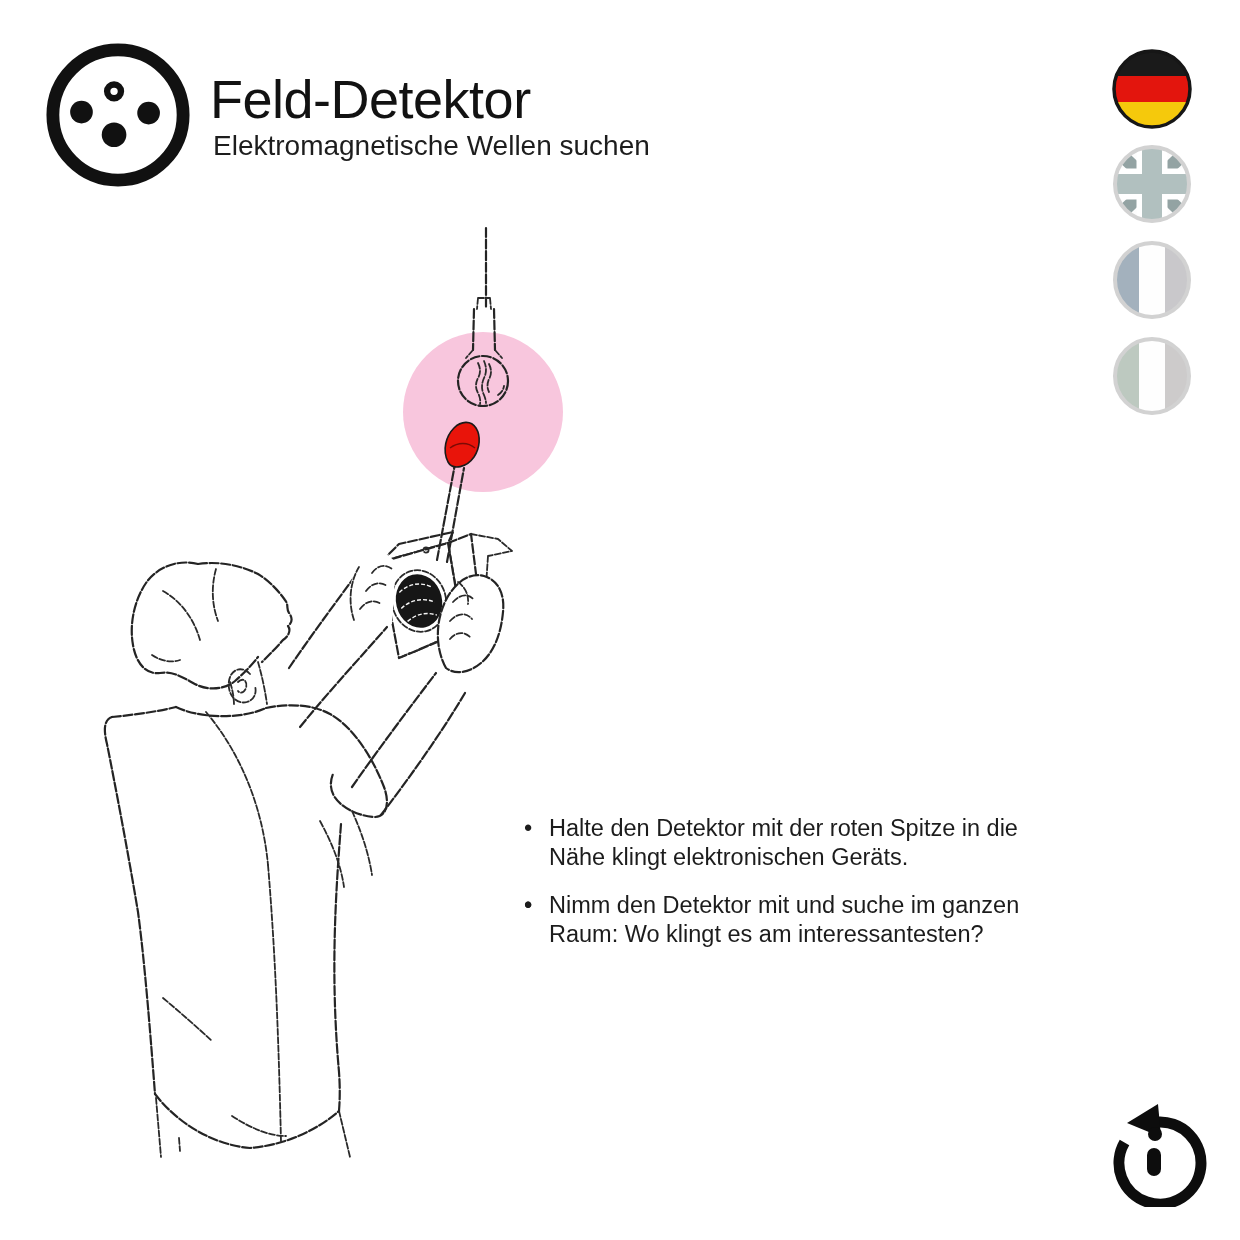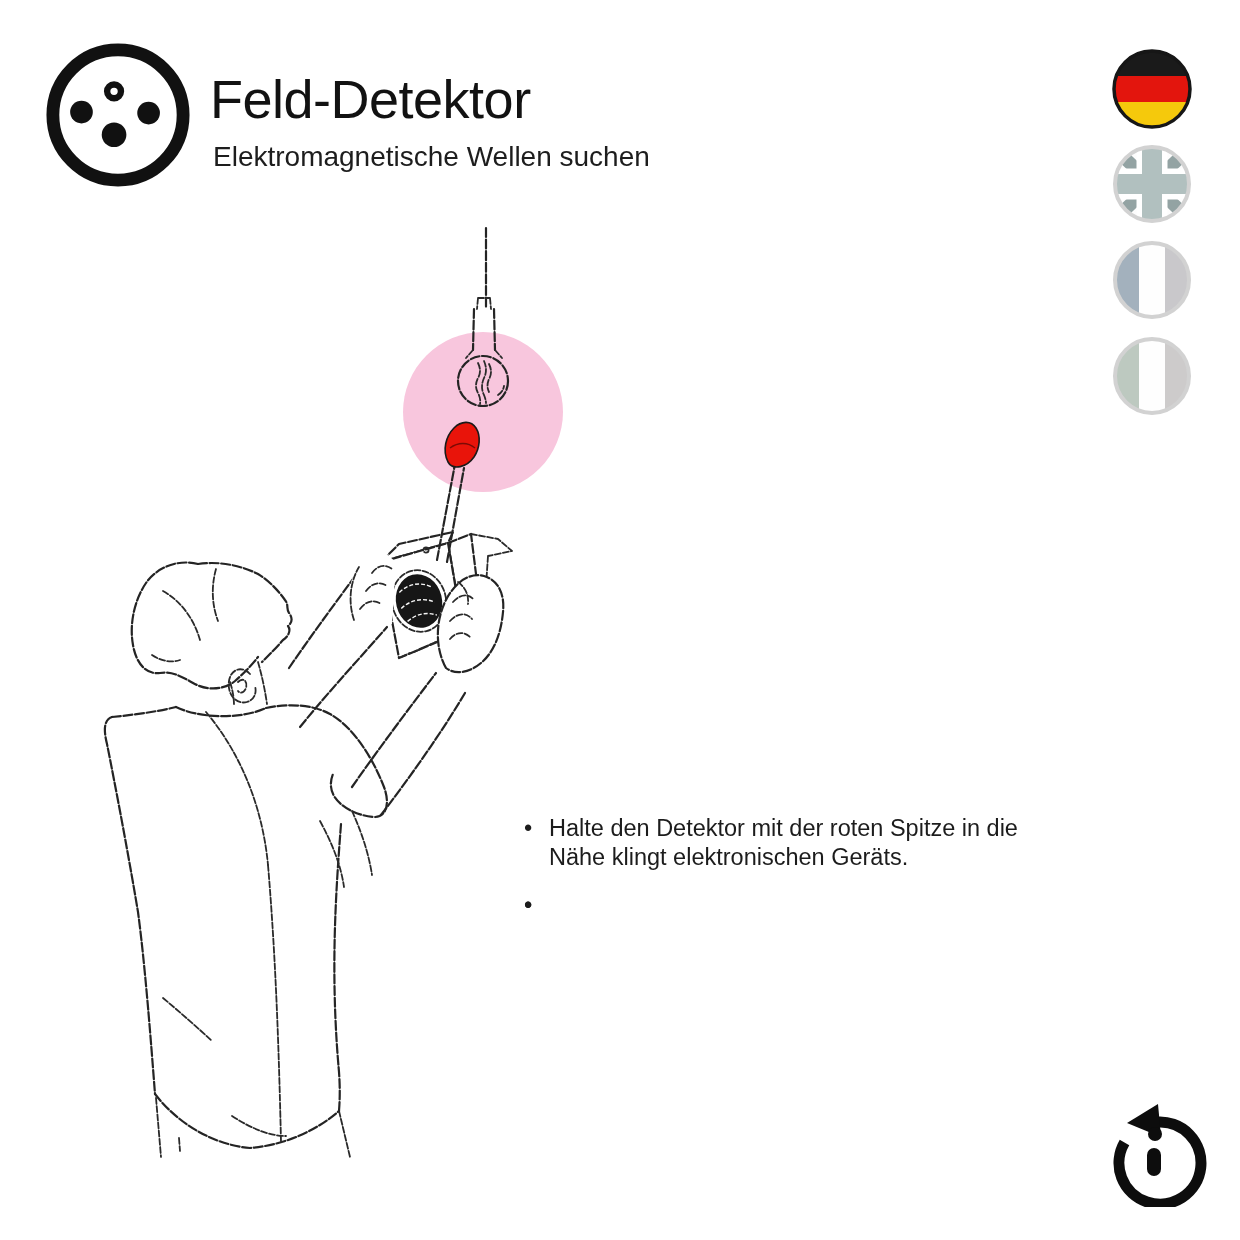--- a/index.html
+++ b/index.html
@@ -5,21 +5,21 @@
   html,body{margin:0;padding:0;}
   body{
     width:1240px;height:1240px;position:relative;background:#ffffff;
     font-family:"Liberation Sans","DejaVu Sans",sans-serif;color:#1b1b1b;
     overflow:hidden;
   }
   .abs{position:absolute;}
   
   .logo{left:44px;top:42px;width:148px;height:148px;}
   .title{left:210px;top:72px;font-size:54px;font-weight:400;line-height:1;letter-spacing:-0.5px;color:#121212;margin:0;}
-  .subtitle{left:213px;top:143px;font-size:28px;line-height:1;color:#1d1d1d;margin:0;}
+  .subtitle{left:213px;top:132px;font-size:28px;line-height:1;color:#1d1d1d;margin:0;}
   
   .flag{width:80px;height:80px;border-radius:50%;cursor:pointer;}
   .flag svg{display:block;width:80px;height:80px;}
   .flag-de{left:1112px;top:49px;}
   .flag-en{left:1112px;top:144px;}
   .flag-fr{left:1112px;top:240px;}
   .flag-it{left:1112px;top:336px;}
   
   .illustration{left:0;top:210px;width:620px;height:990px;pointer-events:none;}
   .sk{fill:none;stroke:#242424;stroke-width:2.2;stroke-linecap:round;stroke-linejoin:round;stroke-dasharray:9 2.6;}
@@ -201,20 +201,21 @@
 <ul class="abs instructions">
   <li>
     <span class="bullet">•</span>
     <span>Halte den Detektor mit der roten Spitze in die Nähe klingt elektronischen Geräts.</span>
   </li>
   <li>
     <span class="bullet">•</span>
   </li>
   <li>
     <span class="bullet">•</span>
+    <span>Nimm den Detektor mit und suche im ganzen Raum: Wo klingt es am interessantesten?</span>
   </li>
 </ul>
 
 <button class="abs info-btn">
   <svg viewBox="0 0 112 112">
     <path d="M21.5 47.5 A41 41 0 1 0 53.4 27.2" fill="none" stroke="#0d0d0d" stroke-width="11"></path>
     <polygon points="24,28 55,9 58,42" fill="#0d0d0d"></polygon>
     <circle cx="52" cy="39" r="7" fill="#0d0d0d"></circle>
     <rect x="44" y="53" width="14" height="28" rx="7" fill="#0d0d0d"></rect>
   </svg>

